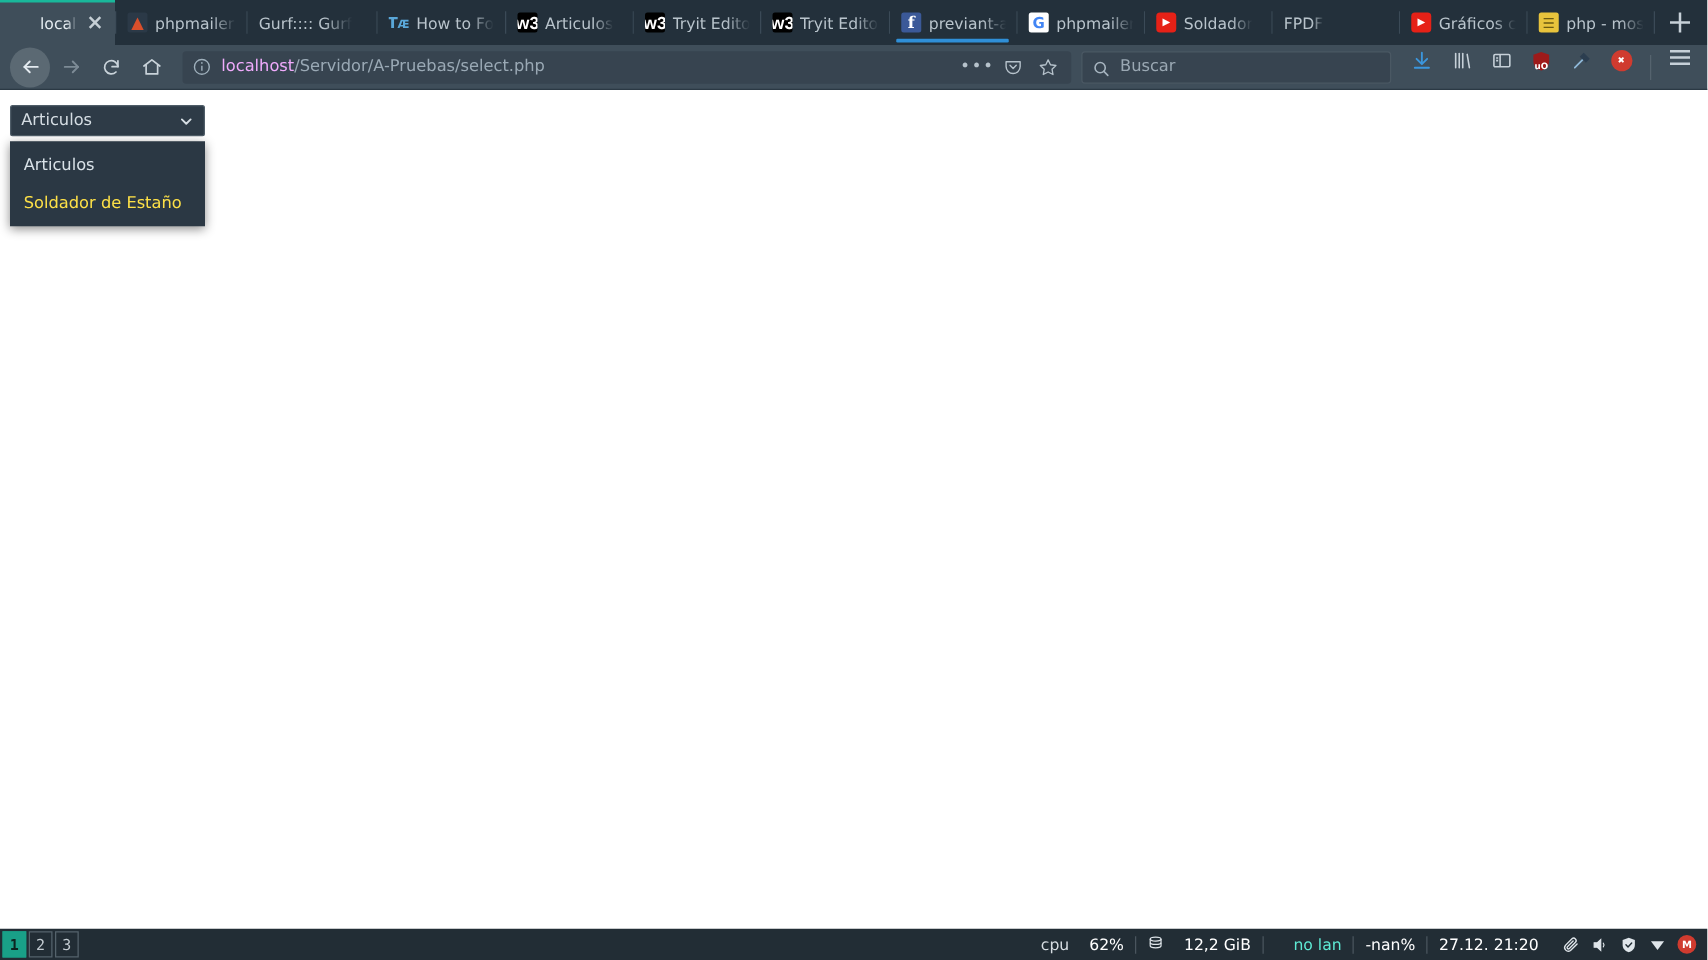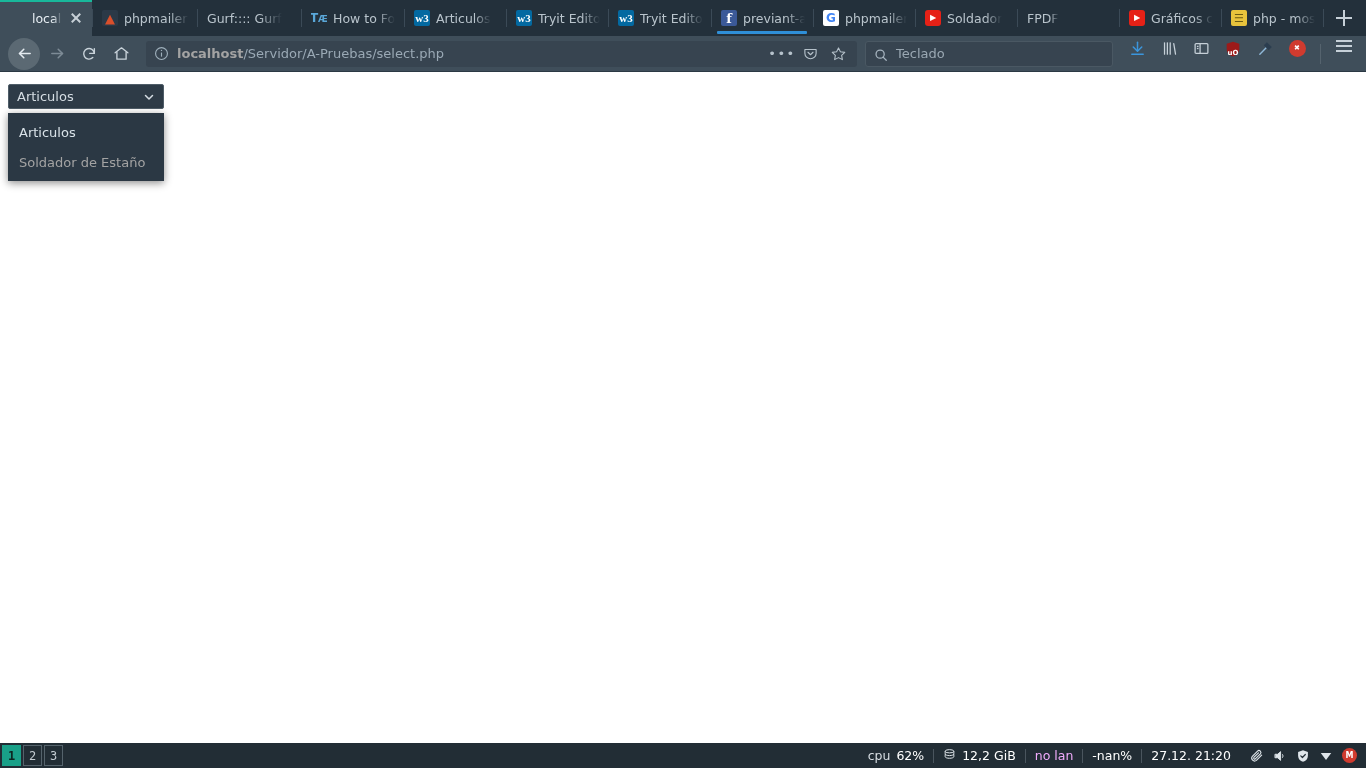--- a/index.html
+++ b/index.html
@@ -93,22 +93,22 @@
     width: 16px; height: 16px;
     flex: 0 0 16px;
     border-radius: 2px;
     display: flex; align-items: center; justify-content: center;
     font-size: 10px; font-weight: bold; line-height: 1;
     overflow: hidden;
   }
   .fav-apache { background:#2b3947; color:#d94f2b; font-size:13px; }
   .fav-none   { background: transparent; }
   .fav-book   { background: transparent; color:#5aa7d8; font-weight:700; font-size:12px; }
-  .fav-w3     { background:#0369a1; color:#ffffff; font-size:11px; font-weight:700;
-                font-family:Liberation Serif, serif; }
+  .fav-w3     { background:#000000; color:#ffffff; font-size:14px; font-weight:700;
+                font-family:Liberation Sans, sans-serif; }
   .fav-fb     { background:#3b5998; color:#ffffff; font-family:"DejaVu Serif", serif;
                 font-size:13px; font-weight:700; }
   .fav-g      { background:#ffffff; color:#4285f4; font-size:12px; font-weight:700; }
   .fav-yt     { background:#e62117; color:#ffffff; font-size:8px; border-radius:3px; }
   .fav-php    { background:#e8c33c; color:#6b5a12; font-size:11px; }
 
   .tab-loadbar {
     position: absolute;
     left: 6px; right: 6px; bottom: 2px;
     height: 3px;
@@ -181,21 +181,21 @@
     color: #9fb0bc;
   }
   .url-text {
     flex: 1 1 auto;
     font-size: 13px;
     color: #9aa9b5;
     white-space: nowrap;
     overflow: hidden;
     min-width: 0;
   }
-  .url-text b { color: #a3a3a3; font-weight: 700; }
+  .url-text b { color: #f0abfc; font-weight: 400; }
 
   .url-actions { display:flex; align-items:center; gap: 2px; flex: 0 0 auto; }
   .url-icon {
     width: 26px; height: 26px;
     display:flex; align-items:center; justify-content:center;
     color:#b6c2cb;
   }
   .dots { letter-spacing: 1.5px; font-size: 13px; line-height: 1; color:#b6c2cb; }
 
   .searchbar {
@@ -271,21 +271,21 @@
     box-shadow: 0 2px 8px rgba(0,0,0,.45);
     padding: 4px 0;
     box-sizing: border-box;
   }
   .dd-item {
     height: 30px;
     display: flex;
     align-items: center;
     padding: 0 0 0 11px;
     font-size: 13px;
-    color: #a3a3a3;
+    color: #fde047;
     box-sizing: border-box;
   }
   .dd-item.selected { color: #d9e2e8; }
 
   
   .taskbar {
     position: absolute;
     left: 0; bottom: 0;
     width: 1366px; height: 25px;
     background: #222d35;
@@ -313,23 +313,23 @@
     border-color: #19a088;
     font-weight: 700;
   }
 
   .tb-spacer { flex: 1 1 auto; }
 
   .status-group {
     display: flex; align-items: center; gap: 0;
     padding-right: 6px;
   }
-  .st-item { display:flex; align-items:center; gap:6px; padding: 0 9px; white-space: nowrap; }
+  .st-item { display:flex; align-items:center; gap:16px; padding: 0 9px; white-space: nowrap; }
   .st-sep { width:1px; height:14px; background:#4a555e; }
-  .st-dim { color: #f0abfc; }
+  .st-dim { color: #5eead4; margin-left: 15px; }
   .st-label { color: #d7dde2; }
   .st-value { color: #ffffff; }
 
   .tray { display:flex; align-items:center; gap:9px; padding: 0 9px 0 4px; color:#dfe5ea; }
   .tray svg { display:block; }
   .tray .mbadge {
     width:15px;height:15px;border-radius:50%;
     background:#d03b2f;color:#fff;
     display:flex;align-items:center;justify-content:center;
     font-size:8px;font-weight:700;
@@ -482,21 +482,21 @@
       </span>
     </div>
 
     <div class="searchbar">
       <span class="s-icon">
         <svg width="14" height="14" viewBox="0 0 24 24" fill="none" stroke="currentColor" stroke-width="2.2" stroke-linecap="round">
           <circle cx="10.5" cy="10.5" r="7"></circle>
             <line x1="15.6" y1="15.6" x2="21" y2="21"></line>
         </svg>
       </span>
-      <span class="s-ph">Teclado</span>
+      <span class="s-ph">Buscar</span>
     </div>
 
     <div class="toolbar-icons">
       <span class="tb-icon" style="color:#3b96dd">
         <svg width="17" height="17" viewBox="0 0 24 24" fill="none" stroke="currentColor" stroke-width="2.1" stroke-linecap="round" stroke-linejoin="round">
           <line x1="12" y1="3" x2="12" y2="15"></line>
             <polyline points="6,10 12,16 18,10"></polyline>
             <line x1="4" y1="20" x2="20" y2="20"></line>
         </svg>
       </span>

